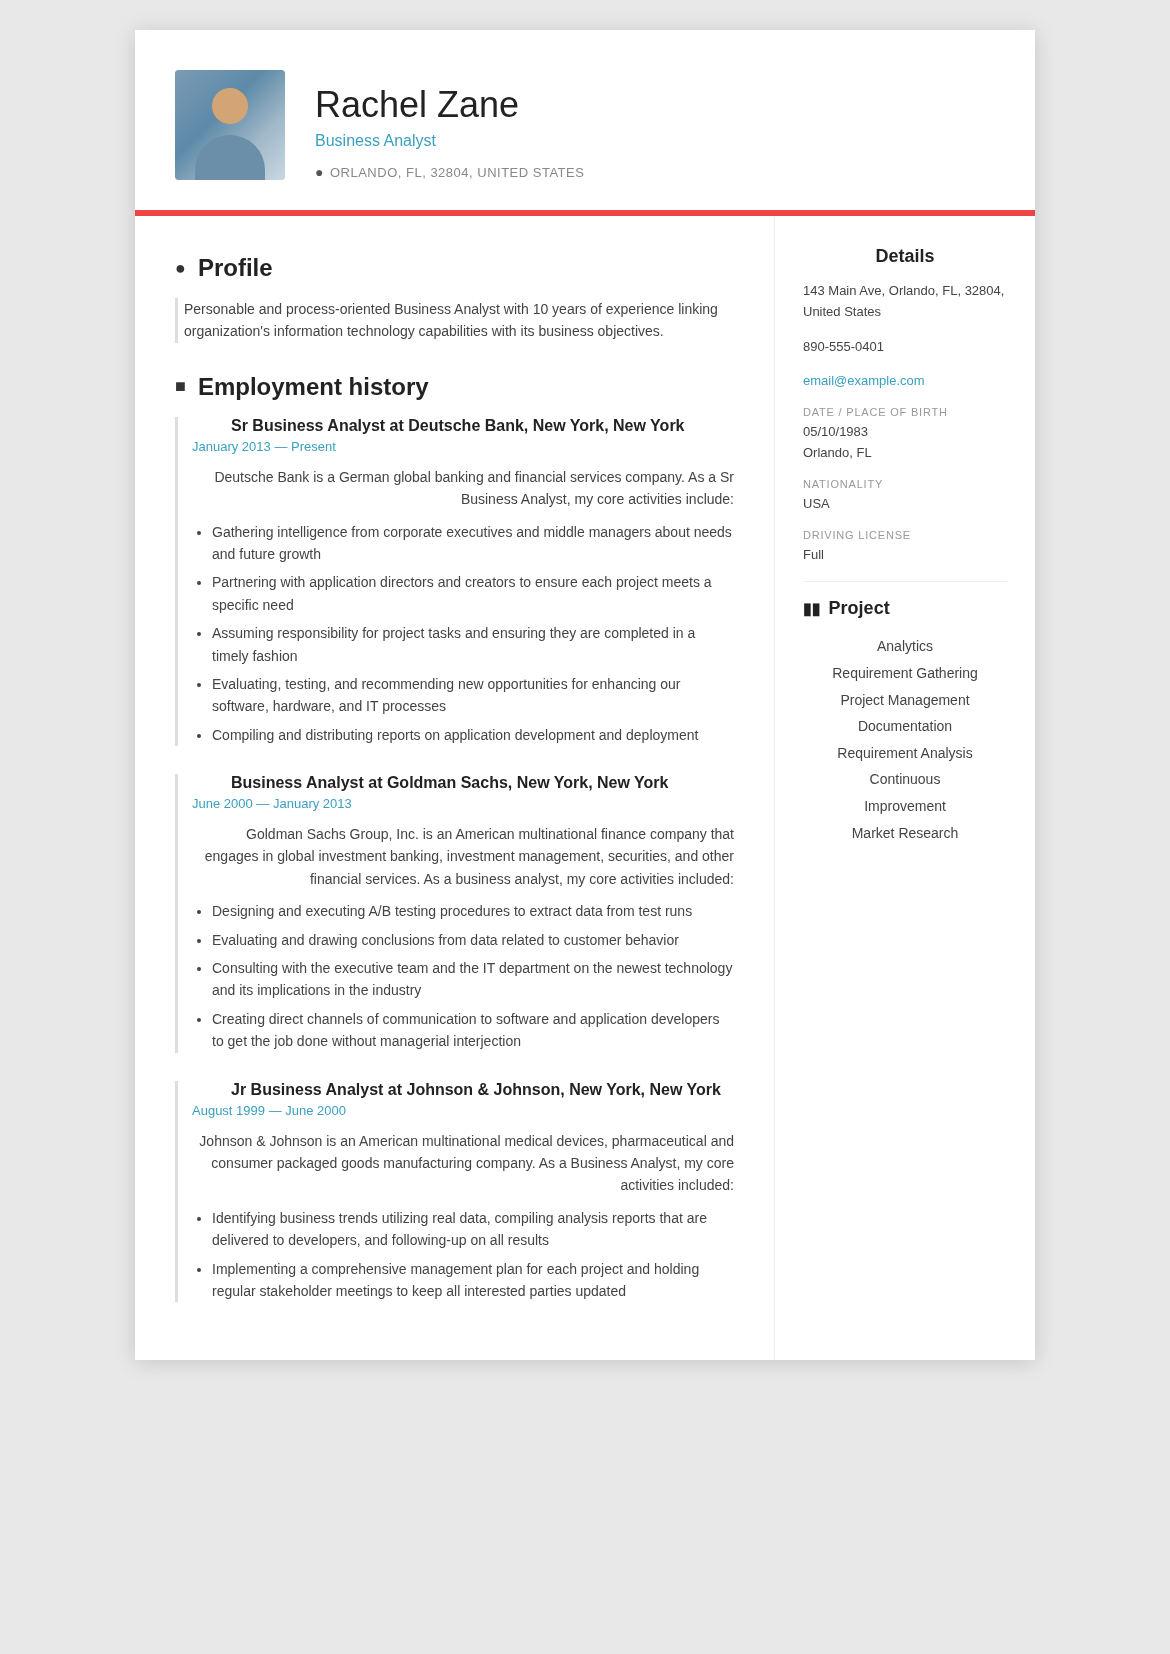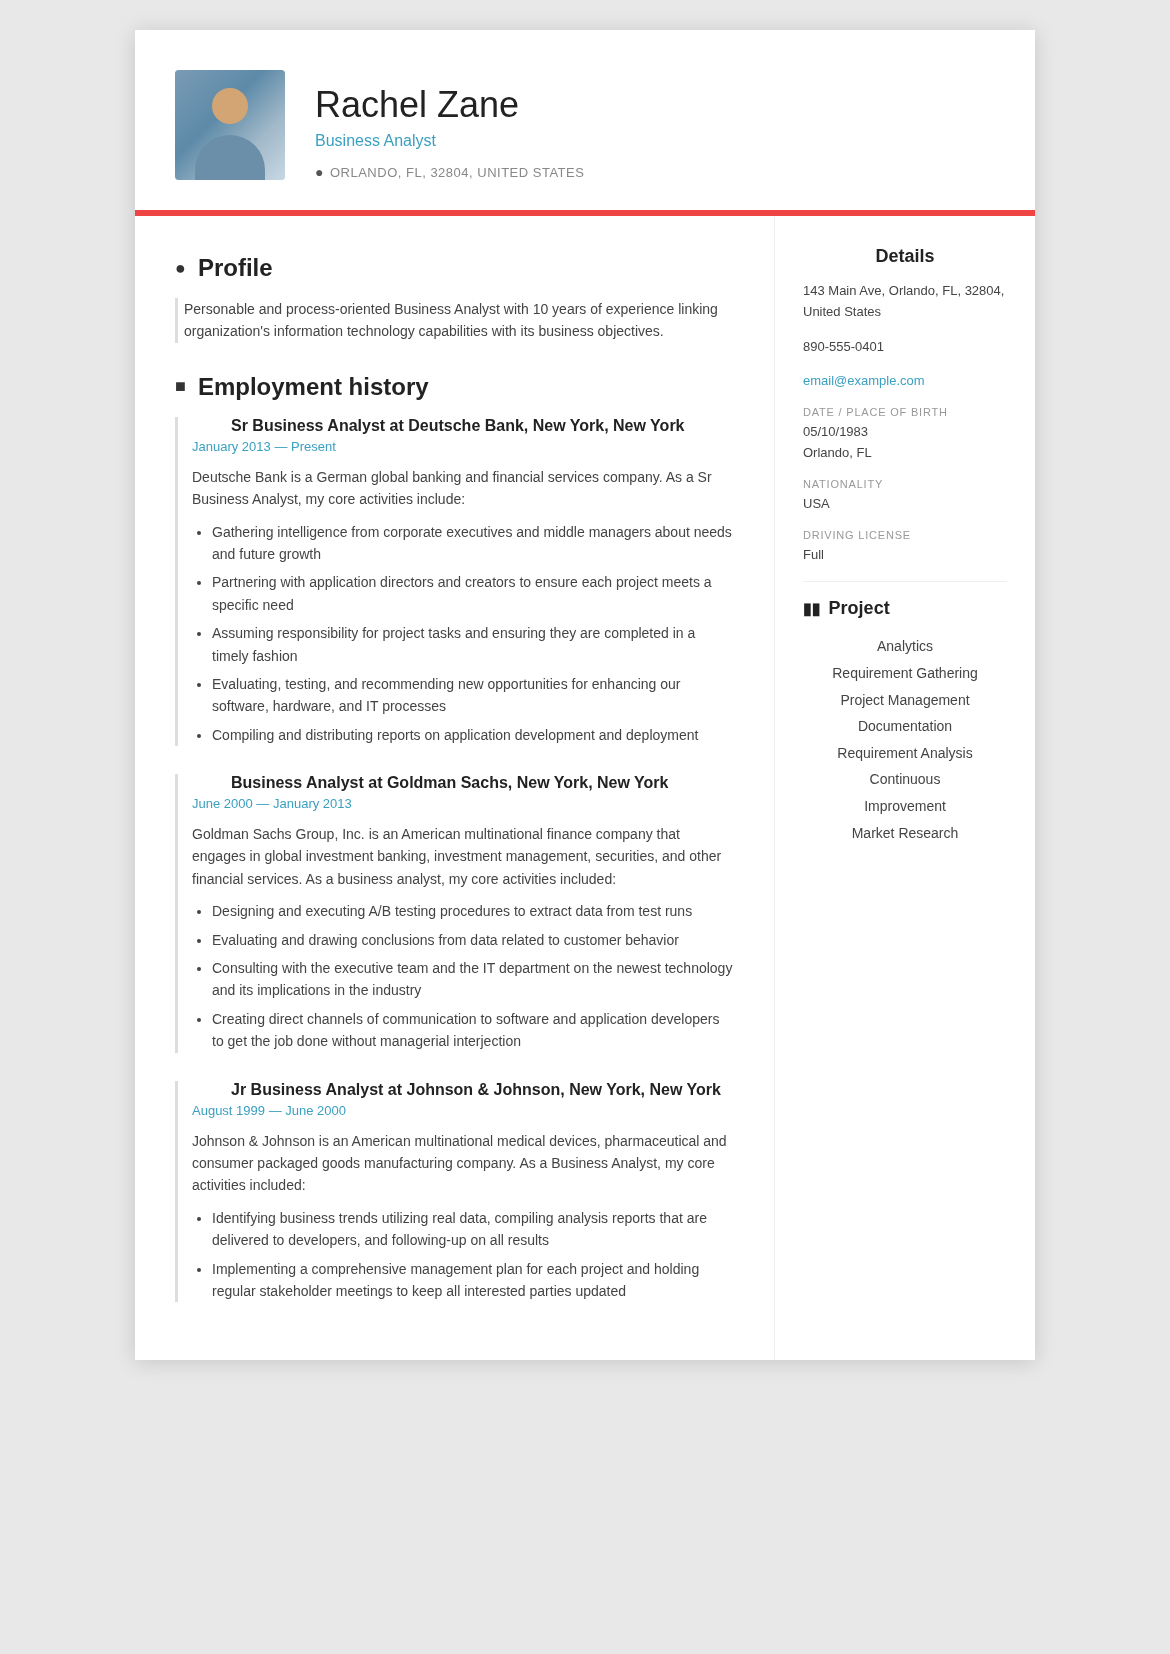--- a/index.html
+++ b/index.html
@@ -142,20 +142,21 @@
     .job-dates {
       font-size: 13px;
       color: #3aa0c0;
       margin-bottom: 12px;
     }
     .job-description {
       font-size: 14px;
       color: #444;
       line-height: 1.6;
       margin-bottom: 10px;
+      text-align: right;
     }
     .job-bullets {
       list-style: disc;
       padding-left: 20px;
     }
     .job-bullets li {
       font-size: 14px;
       color: #444;
       line-height: 1.6;
       margin-bottom: 6px;

